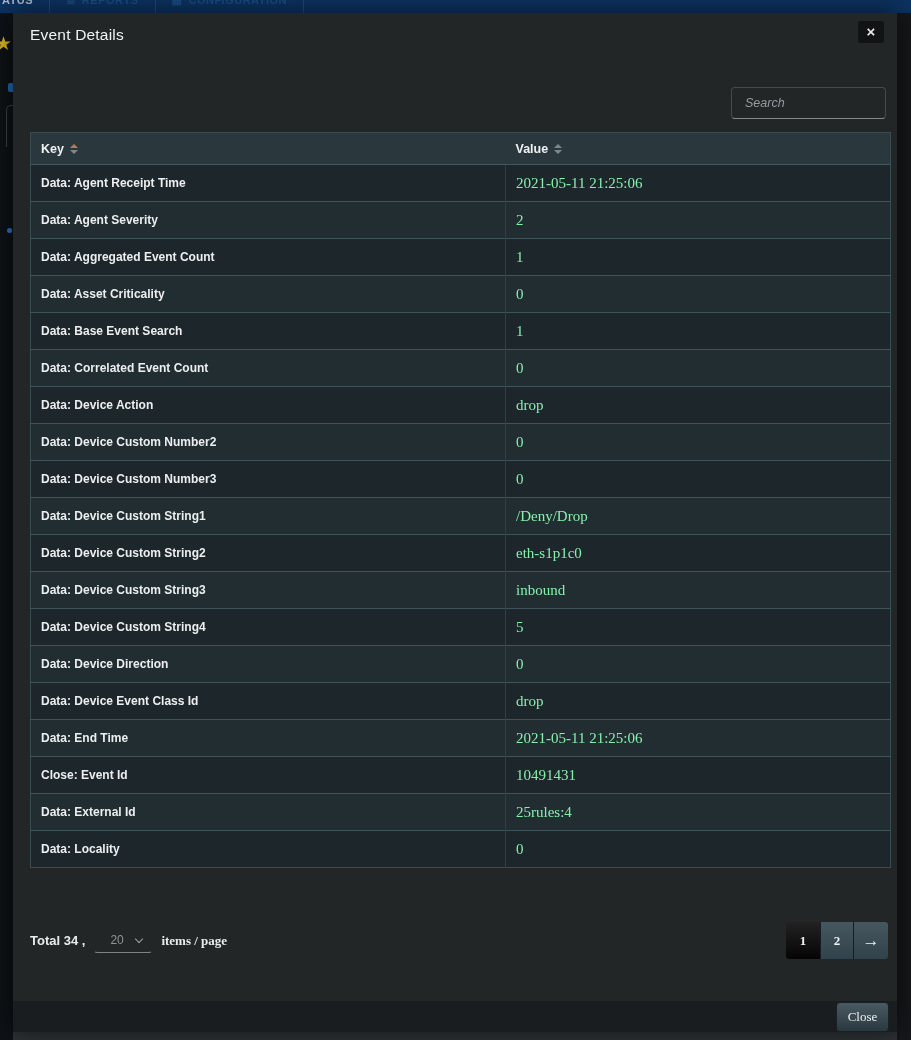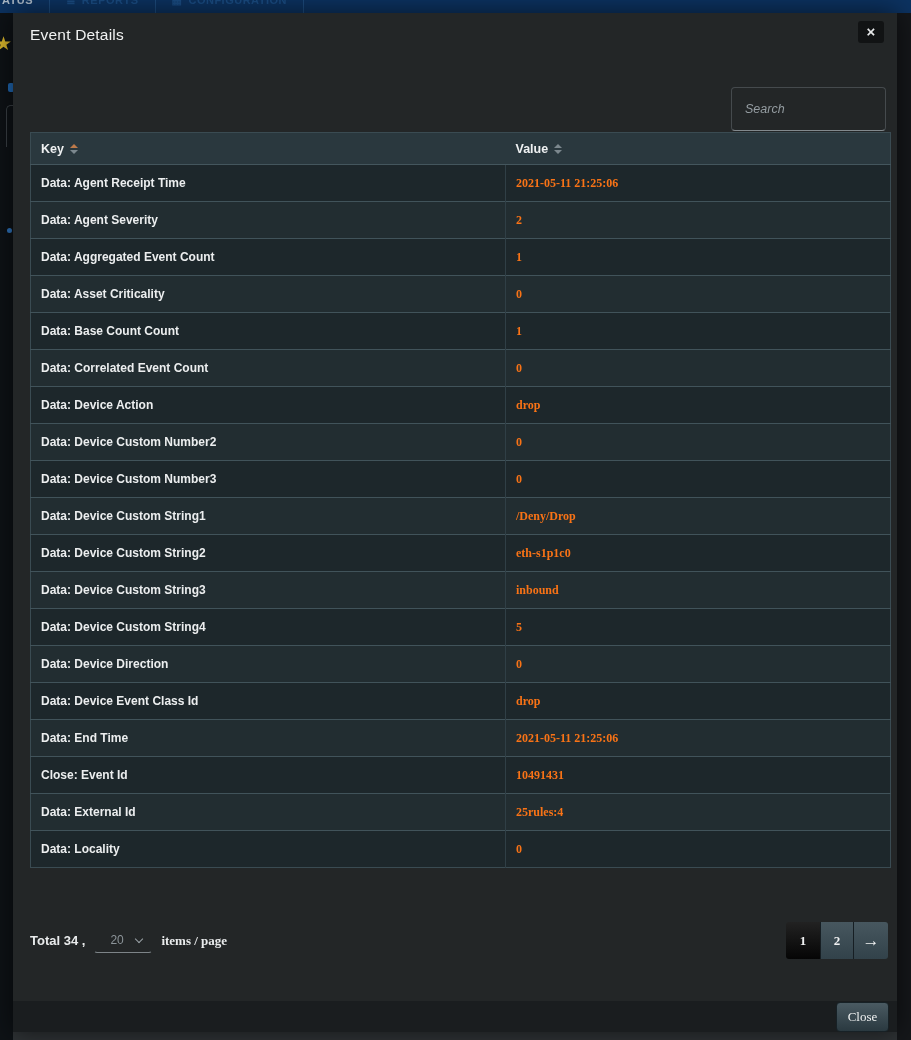--- a/index.html
+++ b/index.html
@@ -35,21 +35,21 @@
   
   .modal { position:absolute; left:13px; top:13px; width:884px; height:1019px;
            background:#232627; box-shadow:0 0 24px rgba(0,0,0,.6); }
   .modal-title { position:absolute; left:17px; top:13px; font-size:15.5px;
                  font-weight:400; color:#f1f2f2; letter-spacing:.2px; }
   .close-x { position:absolute; right:13px; top:8px; width:26px; height:22px;
              background:#111314; border:none; border-radius:3px; color:#e6e8e9;
              font-size:15px; font-weight:bold; line-height:20px; text-align:center;
              cursor:pointer; }
 
-  .search-box { position:absolute; right:11px; top:74px; width:155px; height:44px; }
+  .search-box { position:absolute; right:11px; top:74px; width:155px; height:32px; }
   .search-box input { width:100%; height:100%; background:transparent; color:#cfd4d7;
              border:1px solid #454a4d; border-bottom:1px solid #82898d; border-radius:4px;
              padding:0 13px; font-size:12.5px; font-family:"Liberation Sans",sans-serif; outline:none; }
   .search-box input::placeholder { font-style:italic; color:#949c a1; color:#949ca1; }
 
   
   .tbl-wrap { position:absolute; left:17px; top:119px; width:860px; }
   table { width:860px; border-collapse:collapse; table-layout:fixed;
           border:1px solid #3a4b52; }
   col.c-key { width:475px; } col.c-val { width:385px; }
@@ -60,21 +60,21 @@
   .sort-icon { display:inline-flex; flex-direction:column; gap:2px; }
   .tri { width:0; height:0; border-left:4px solid transparent; border-right:4px solid transparent; }
   .tri-up { border-bottom:4px solid #7c888e; }
   .tri-down { border-top:4px solid #7c888e; }
   .sort-asc .tri-up { border-bottom-color:#bd7a4a; }
   tbody td { height:37px; vertical-align:middle; padding:0 10px;
              border-top:1px solid #41535a; }
   tbody tr:nth-child(odd) td { background:#1d272b; }
   tbody tr:nth-child(even) td { background:#222d31; }
   td.key-cell { color:#eceeef; font-size:12px; font-weight:bold; }
-  td.val-cell { color:#f97316; font-size:12px; font-weight:700;
+  td.val-cell { color:#86efac; font-size:15px; font-weight:400;
                 font-family:"Liberation Serif", serif;
                 border-left:1px solid #30 3f46; border-left:1px solid #303f46; }
 
   
   .pager-left { position:absolute; left:17px; top:909px; height:37px;
                 display:flex; align-items:center; }
   .pager-total { color:#e9ebec; font-size:13px; font-weight:bold; }
   .page-size { position:relative; width:58px; height:25px; margin:0 9px;
                background:transparent; border:1px solid transparent;
                border-bottom:1px solid #7d8488; border-radius:3px; cursor:pointer; }
@@ -178,21 +178,21 @@
   </tr>
             <tr>
     <td class="key-cell">Data: Aggregated Event Count</td>
     <td class="val-cell">1</td>
   </tr>
             <tr>
     <td class="key-cell">Data: Asset Criticality</td>
     <td class="val-cell">0</td>
   </tr>
             <tr>
-    <td class="key-cell">Data: Base Count Count</td>
+    <td class="key-cell">Data: Base Event Search</td>
     <td class="val-cell">1</td>
   </tr>
             <tr>
     <td class="key-cell">Data: Correlated Event Count</td>
     <td class="val-cell">0</td>
   </tr>
             <tr>
     <td class="key-cell">Data: Device Action</td>
     <td class="val-cell">drop</td>
   </tr>

